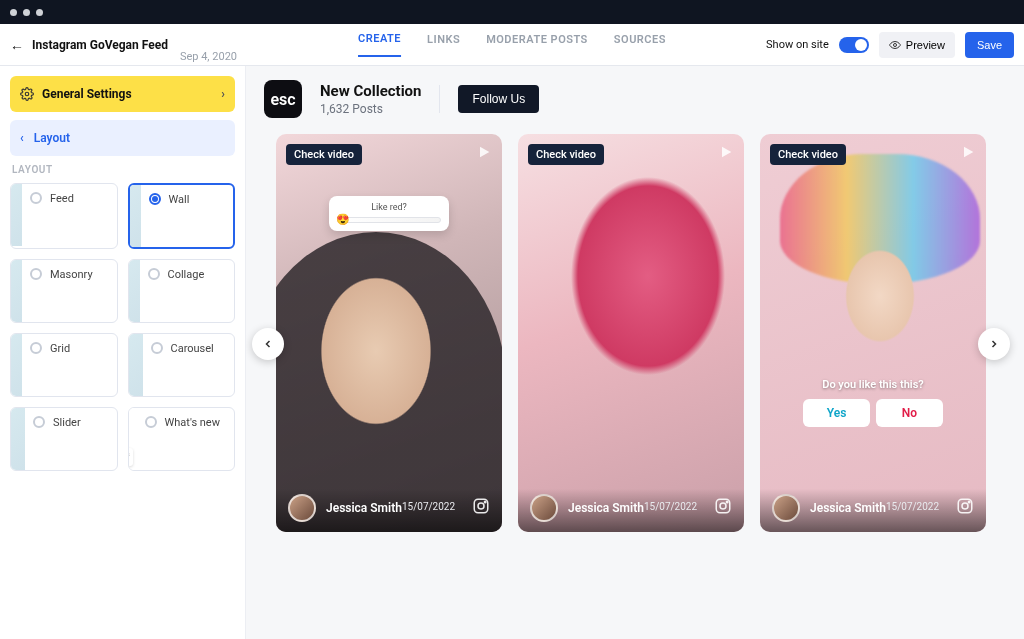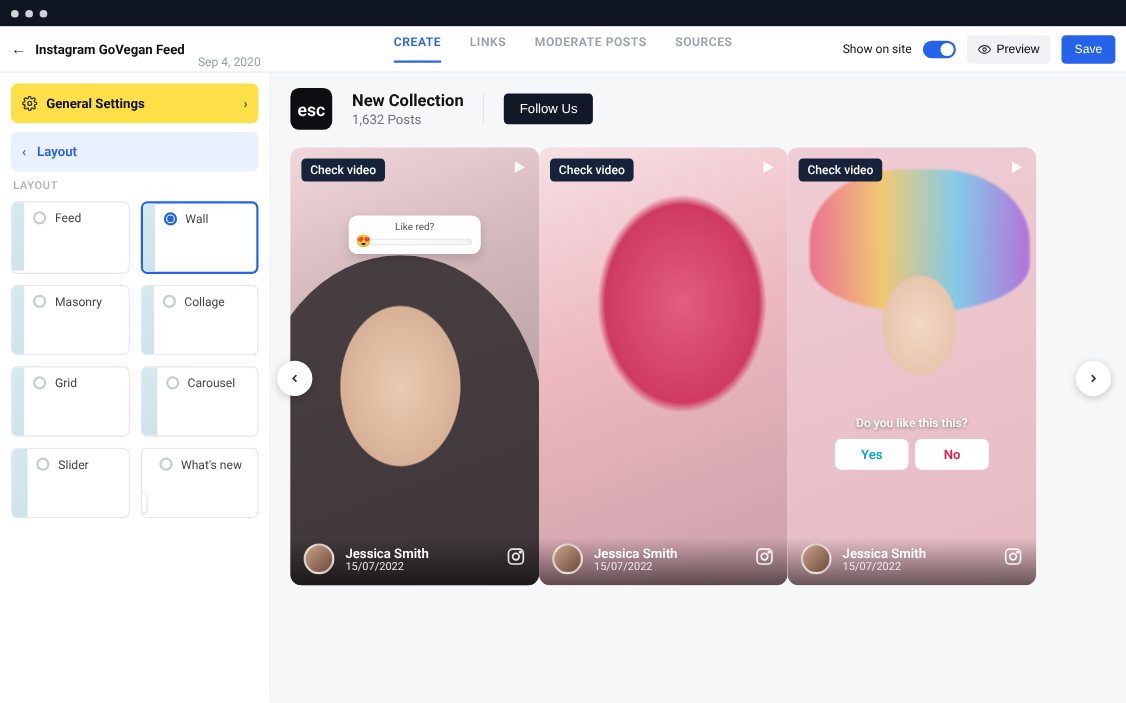--- a/index.html
+++ b/index.html
@@ -6,21 +6,21 @@
   html, body { width: 1024px; height: 639px; font-family: -apple-system, "Segoe UI", Roboto, Arial, sans-serif; background: #f6f7f9; color: #111; overflow: hidden; }
   .titlebar { height: 24px; background: #0f1521; display: flex; align-items: center; padding-left: 10px; }
   .tb-dot { width: 7px; height: 7px; border-radius: 50%; background: #cfd2d6; margin-right: 6px; }
 
   .topbar { height: 42px; background: #fff; display: flex; align-items: center; padding: 0 10px; border-bottom: 1px solid #e5e8ee; position: relative; }
   .back-wrap { display: flex; align-items: center; gap: 8px; }
   .arrow-left { font-size: 14px; color: #111; }
   .title { font-size: 12px; font-weight: 700; }
   .date { font-size: 11px; color: #98a0ab; margin-left: 12px; margin-top: 24px; }
 
-  .tabs { position: absolute; left: 50%; transform: translateX(-50%); display: flex; gap: 26px; }
+  .tabs { position: absolute; left: 50%; transform: translateX(-50%); display: flex; gap: 26px; align-items: center; }
   .tabs .tab { font-size: 11px; letter-spacing: .5px; color: #98a0ab; font-weight: 600; padding-bottom: 10px; }
   .tabs .tab.active { color: #2563eb; border-bottom: 2px solid #2563eb; }
 
   .top-right { margin-left: auto; display: flex; align-items: center; gap: 10px; }
   .show-label { font-size: 11px; color: #111; }
   .toggle { width: 30px; height: 16px; background: #2563eb; border-radius: 9px; position: relative; }
   .toggle::after { content:""; width: 12px; height: 12px; background: #fff; border-radius: 50%; position: absolute; top: 2px; right: 2px; }
   .btn-preview { background:#f0f1f5; border:none; height:26px; padding:12px 10px; border-radius:4px; font-size:11px; display:flex; align-items:center; gap:5px; }
   .btn-save { background:#2563eb; color:#fff; border:none; height:26px; padding:0 12px; border-radius:4px; font-size:11px;text-align:center; }
 
@@ -53,21 +53,21 @@
   .src-badge { width:38px; height:38px; border-radius:8px; background:#0d0d12; color:#fff; display:flex; align-items:center; justify-content:center; font-size:16px; font-weight:600; }
   .src-text .name { font-size:15px; font-weight:700; }
   .src-text .meta { font-size:12px; color:#6c727e; margin-top:2px; }
   .divider { width:1px; height:28px; background:#e3e6ee; }
   .btn-follow { background:#111827; color:#fff; border:none; height:28px; padding:0 14px; border-radius:4px; font-size:12px; font-weight:500; }
 
   .carousel { position:relative; height: 420px; }
   .car-nav { position:absolute; top:50%; transform:translateY(-50%); width:32px; height:32px; border-radius:50%; background:#fff; display:flex; align-items:center; justify-content:center; box-shadow:0 2px 8px rgba(0,0,0,.2); z-index:3; }
   .car-nav.left { left:-12px; }
   .car-nav.right { right:14px; }
-  .track { display:flex; height:100%; }
+  .track { display:flex; gap:16px; height:100%;margin-left:12px; }
 
   .post { width:226px; height:398px; border-radius:10px; position:relative; overflow:hidden; flex-shrink:0; }
   .post.p1 { background:linear-gradient(160deg,#f2d7da 0%,#d0b6b8 35%,#9d8a8b 100%); }
   .post.p2 { background:linear-gradient(160deg,#f6dfe2 0%,#ecb7c0 45%,#caa0a9 100%); }
   .post.p3 { background:linear-gradient(160deg,#efcdd4 0%,#e6bac3 100%); }
 
   .tag { position:absolute; top:10px; left:10px; background:#16233b; color:#fff; font-size:11px; font-weight:500; padding:4px 8px; border-radius:4px; }
   .play { position:absolute; top:10px; right:10px; color:rgba(255,255,255,.9); }
   .play svg { display:block; }
   .poll1 { position:absolute; top:62px; left:50%; transform:translateX(-50%); background:#fff; border-radius:8px; width:120px; padding:6px 8px 8px 8px; box-shadow:0 4px 10px rgba(0,0,0,.15); }
@@ -77,21 +77,21 @@
 
   .poll3 { position:absolute; top:244px; left:50%; transform:translateX(-50%); width:140px; text-align:center; }
   .poll3 .q { font-size:11px; font-weight:600; color:#fff; text-shadow:0 1px 3px rgba(0,0,0,.4); margin-bottom:8px; }
   .poll3 .ops { display:flex; gap:6px; }
   .poll3 .op { flex:1; height:28px; background:#fff; border-radius:6px; display:flex; align-items:center; justify-content:center; font-size:12px; font-weight:600; }
   .poll3 .yes { color:#0ea5c9; }
   .poll3 .no { color:#e11d48; }
 
   .post-footer { position:absolute; left:0; right:0; bottom:0; padding:10px 12px; display:flex; align-items:center; gap:10px; background:linear-gradient(0deg,rgba(0,0,0,.55),transparent 90%); color:#fff; }
   .avatar { width:28px; height:28px; border-radius:50%; background:linear-gradient(135deg,#caa187,#6b4a3b); border:2px solid rgba(255,255,255,.7); }
-  .post-footer .txt { display:flex; flex-direction:column; }
+  .post-footer .txt { display:flex; flex-direction:row; }
   .post-footer .author { font-size:12px; font-weight:600; }
   .post-footer .date { font-size:10px; color:#e9eaee; margin:0; }
   .ig-icon { margin-left:auto; opacity:.9; }
 
   
   .ph { position:absolute; inset:0; }
   .p1 .face1 { position:absolute; bottom:-40px; left:50%; transform:translateX(-55%); width:260px; height:340px; background:radial-gradient(120px 160px at 50% 35%,#e8cbb2 0%,#d7b196 45%,transparent 46%),linear-gradient(180deg,rgba(46,40,44,.85),rgba(46,40,44,.85)); border-radius:50% 50% 10% 10%/45% 45% 10% 10%; }
   .p2 .hair { position:absolute; top:30px; left:20px; width:220px; height:280px; background:radial-gradient(140px 180px at 50% 40%,#e35d83 0%,#cf3a63 50%,transparent 55%); border-radius:50%; }
   .p3 .rainbow { position:absolute; top:20px; left:20px; width:200px; height:130px; background:linear-gradient(90deg,#e94e77,#f2c94c,#56ccf2,#9b51e0); border-radius:50% 50% 60% 60%/60% 60% 40% 40%; opacity:.7; filter:blur(1px); }
   .p3 .face3 { position:absolute; top:90px; left:60px; width:120px; height:160px; background:radial-gradient(60px 80px at 50% 45%,#f2d8c5 0%,#e8c6ae 55%,transparent 58%); border-radius:50%; }

